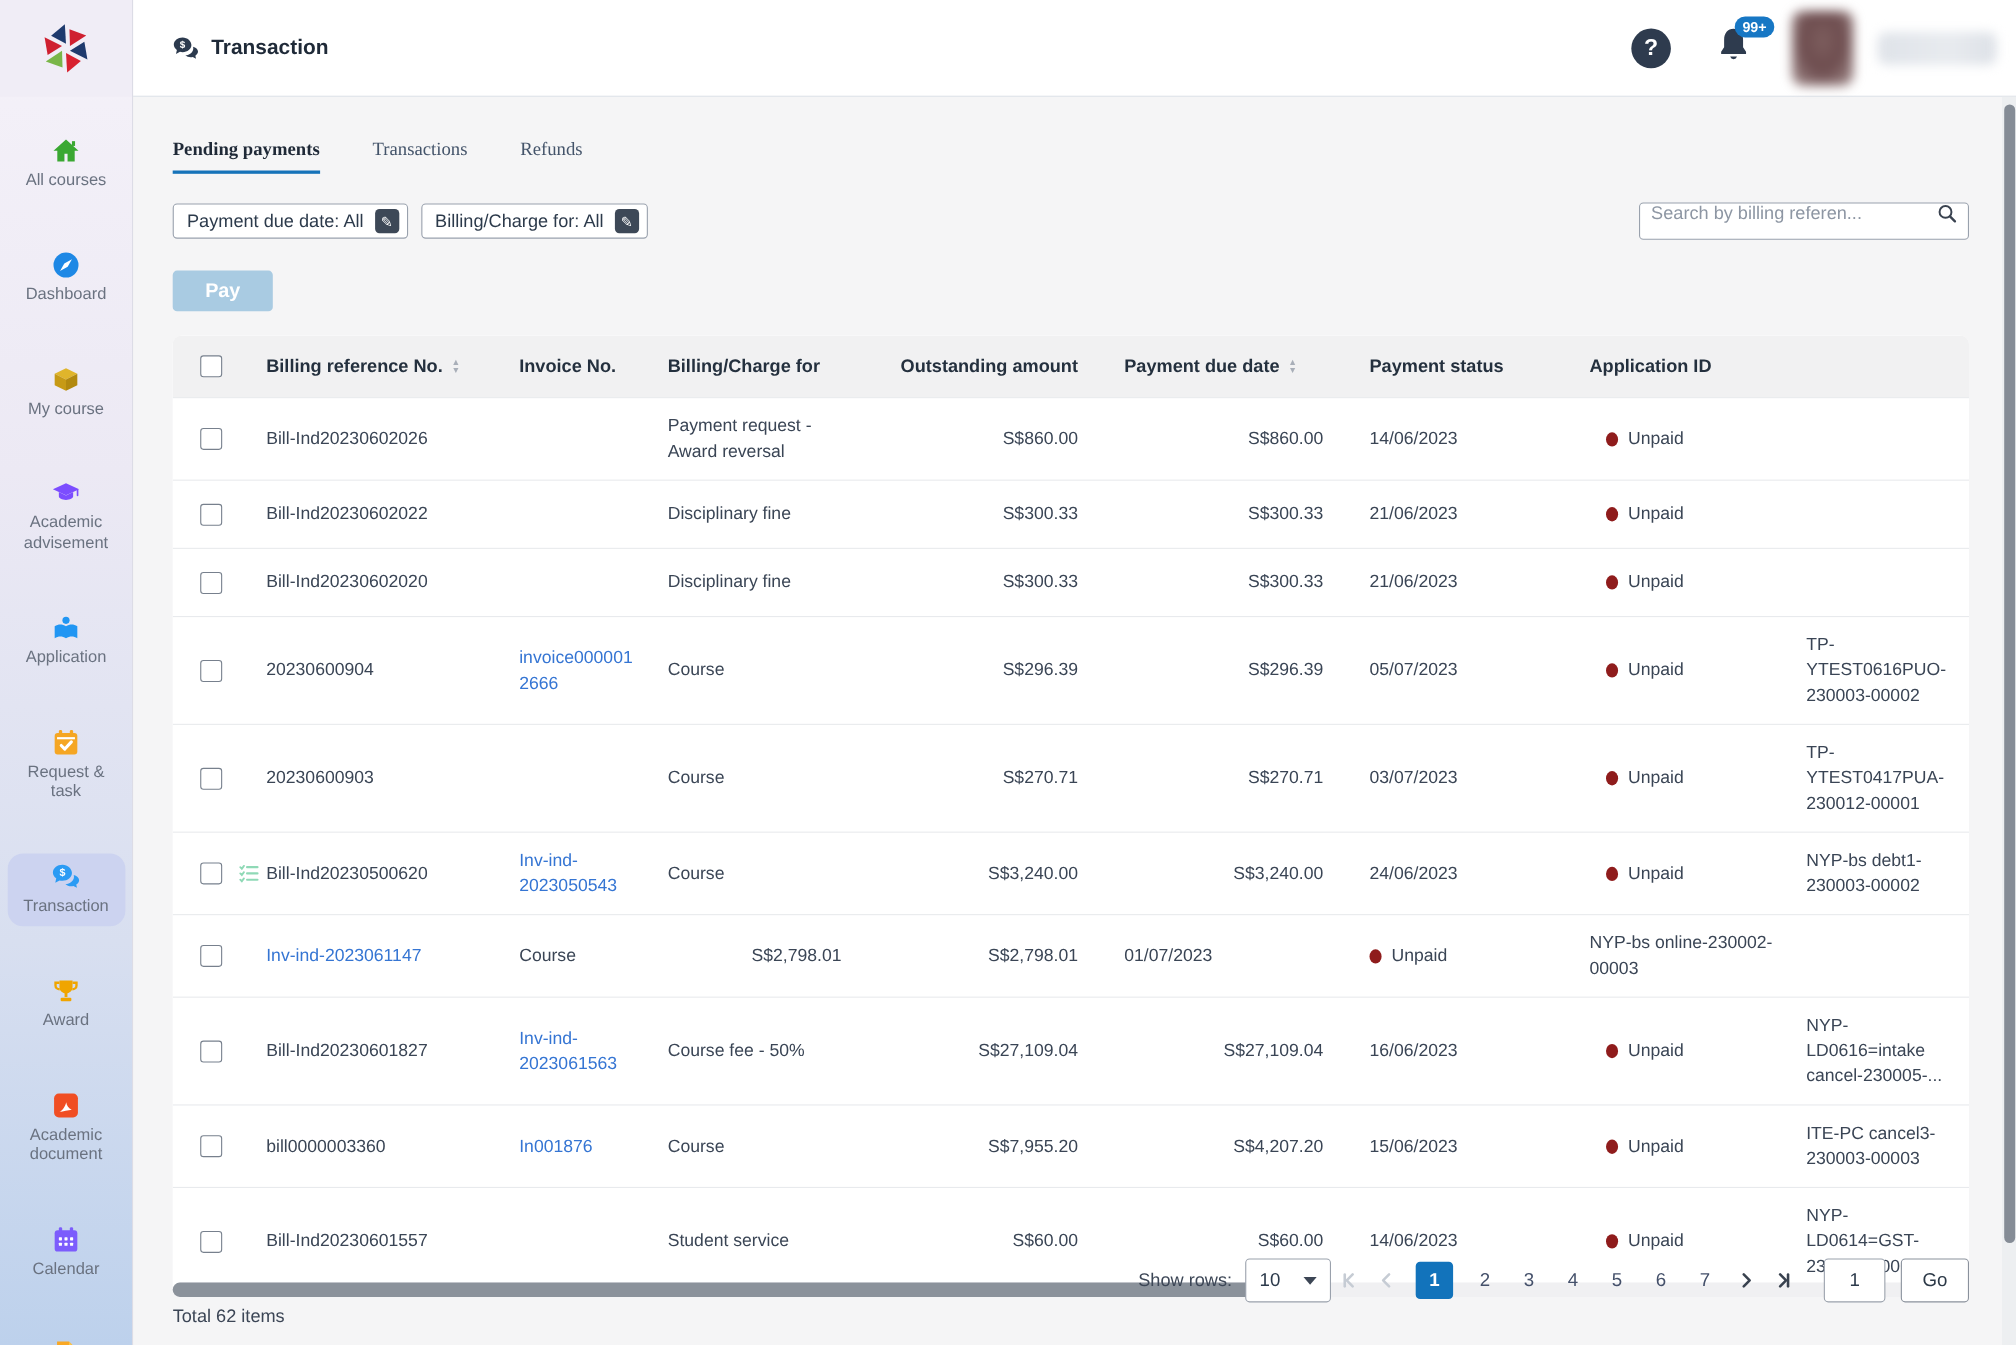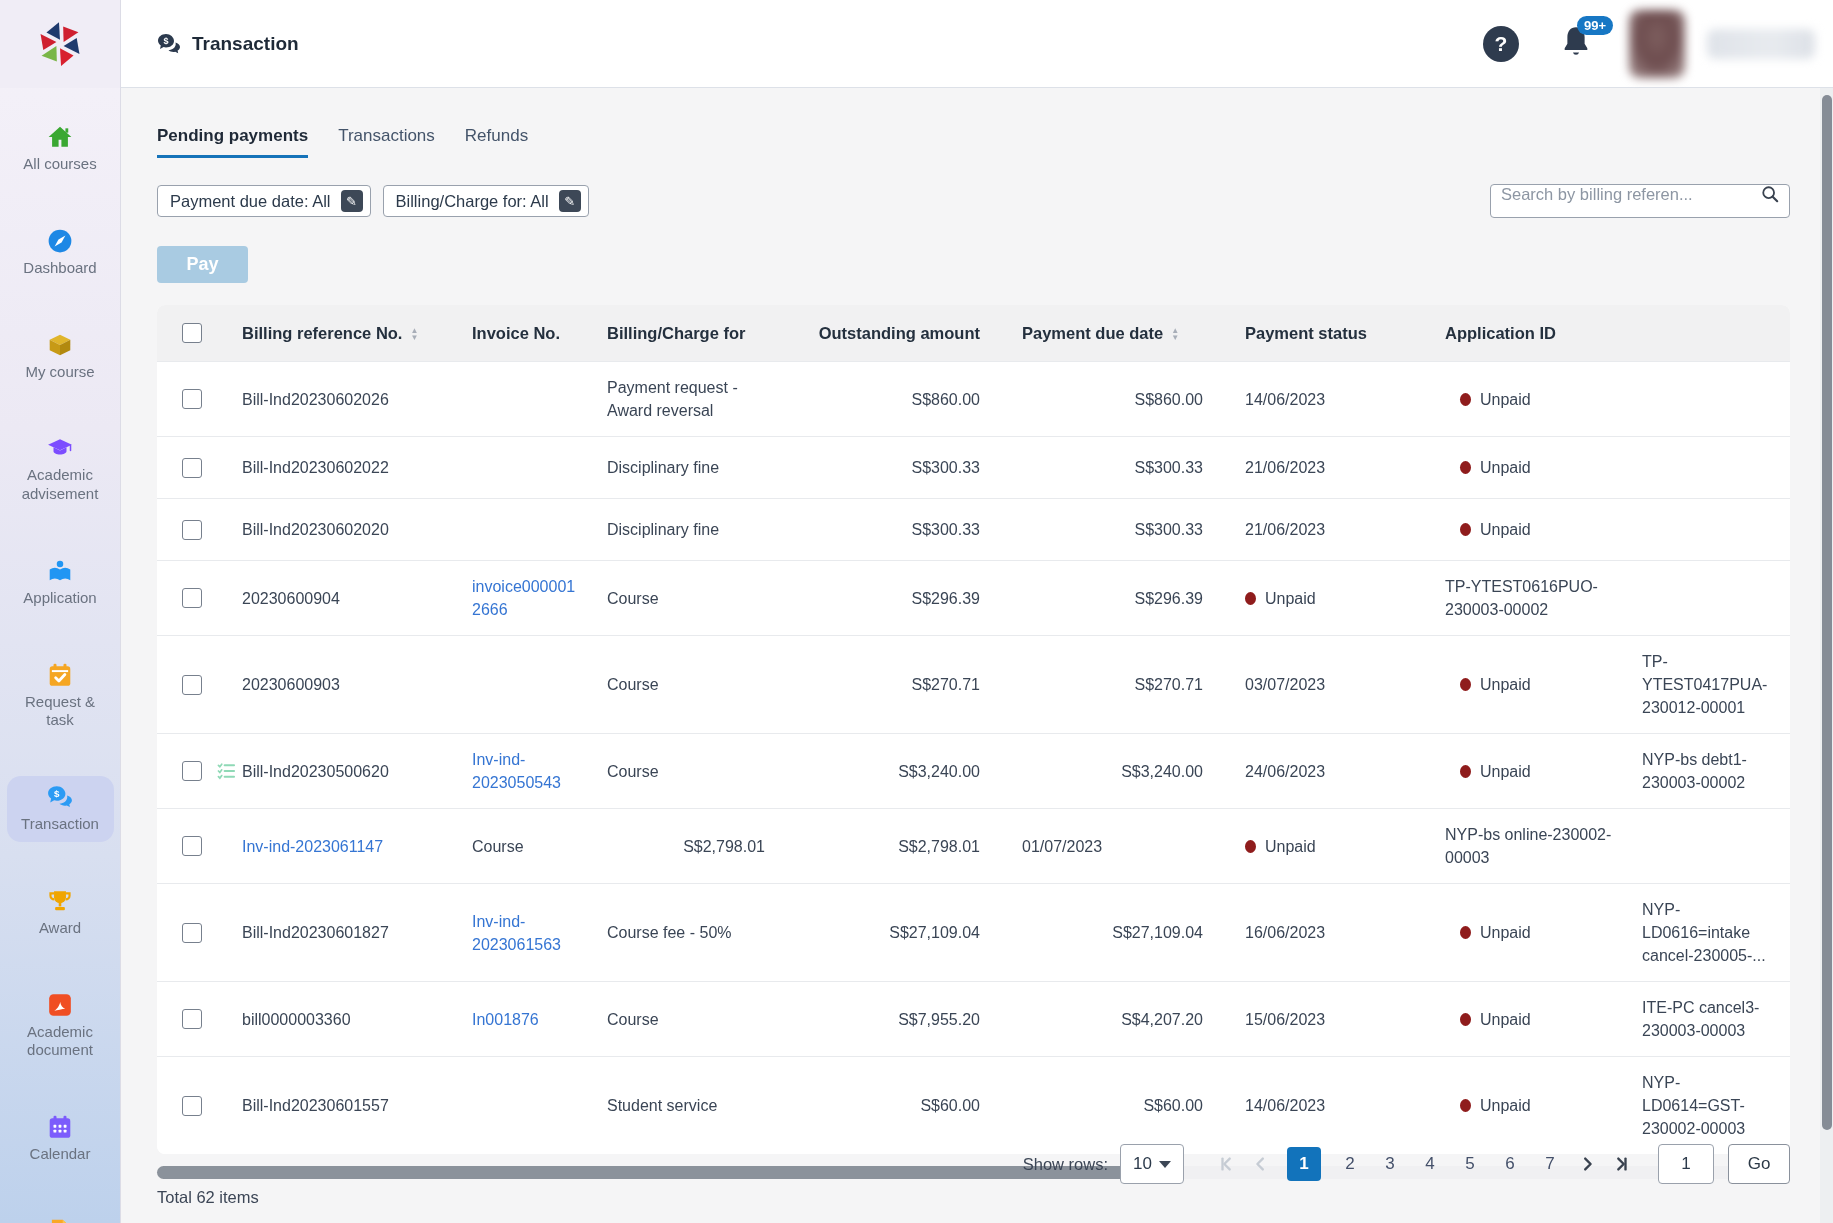--- a/index.html
+++ b/index.html
@@ -51,21 +51,21 @@
     filter:blur(5px); cursor:pointer;
   }
   .name-blur {
     width:108px; height:30px; margin-left:22px; border-radius:8px;
     background:linear-gradient(90deg,#dfe3e9,#e8ebef 60%,#dde1e7); filter:blur(5px);
   }
 
   
   .content { position:absolute; left:121px; top:88px; right:0; bottom:0; background:#f5f5f6; }
 
-  .tabs { display:flex; gap:30px; margin:38px 0 0 36px; }
+  .tabs { display:flex; gap:48px; margin:38px 0 0 36px;font-family:Liberation Serif, serif; }
   .tab { font-size:17px; color:#44546a; padding-bottom:9px; cursor:pointer; border-bottom:3.5px solid transparent; }
   .tab.active { color:#1f2937; font-weight:700; border-bottom-color:#1673b9; }
 
   .filter-row { position:absolute; left:36px; top:96px; right:43px; display:flex; align-items:center; }
   .chip {
     display:flex; align-items:center; gap:10px; background:#fff; border:1px solid #99a1ad;
     border-radius:4px; padding:4px 7px 4px 12px; margin-right:12px; font-size:16.5px; color:#2c3a4b; cursor:pointer;
   }
   .edit-sq {
     width:22px; height:22px; background:#3d4857; border-radius:4px; color:#fff;
@@ -114,22 +114,22 @@
 
   
   .h-scroll { position:absolute; left:36px; top:1078px; width:1633px; height:13px; background:#f0f0f2; border-radius:7px; }
   .h-thumb { position:absolute; left:0; top:0; height:13px; width:62%; background:#8b929b; border-radius:7px; cursor:pointer; }
 
   
   .footer-total { position:absolute; left:36px; top:1100px; font-size:16.5px; color:#3c4656; }
   .footer-right { position:absolute; right:43px; top:1056px; display:flex; align-items:center; }
   .show-rows-label { font-size:16.5px; color:#3c4656; margin-right:12px; }
   .rows-select {
-    width:64px; height:40px; border:1px solid #9aa1ac; border-radius:4px; background:#fff;
-    display:flex; align-items:center; padding:0 12px; cursor:pointer; margin-right:26px;
+    width:78px; height:40px; border:1px solid #9aa1ac; border-radius:4px; background:#fff;
+    display:flex; align-items:center; padding:0 12px; cursor:pointer; 
   }
   .rows-select .val { font-size:17px; color:#2c3a4b; flex:1; }
   .caret-down { width:0; height:0; border-left:6px solid transparent; border-right:6px solid transparent; border-top:7px solid #3c4655; }
   .pg-arrow { width:26px; text-align:center; cursor:pointer; margin:0 4px; }
   .pg-arrow svg { width:18px; height:18px; display:block; margin:0 auto; }
   .pg-num {
     min-width:22px; height:34px; line-height:34px; text-align:center; font-size:17px;
     color:#44506a; margin:0 9px; cursor:pointer; border-radius:4px;
   }
   .pg-num.active { background:#1273bb; color:#fff; width:34px; min-width:34px; font-weight:700; }
@@ -409,20 +409,21 @@
         </div>
         <div class="t-grid t-row">
           <div class="cell ck">
             <div class="checkbox"></div>
           </div>
           <div class="cell ref-cell"><span>20230600904</span></div>
           <div class="cell"><span class="inv-link">invoice0000012666</span></div>
           <div class="cell"><span>Course</span></div>
           <div class="cell right"><span>S$296.39</span></div>
           <div class="cell right"><span>S$296.39</span></div>
+          <div class="cell pad30"><span>05/07/2023</span></div>
           <div class="cell pad30">
             <span class="status-wrap">
               <span class="dot"></span>
               <span>Unpaid</span>
             </span>
           </div>
           <div class="cell"><span>TP-YTEST0616PUO-230003-00002</span></div>
         </div>
         <div class="t-grid t-row">
           <div class="cell ck">

